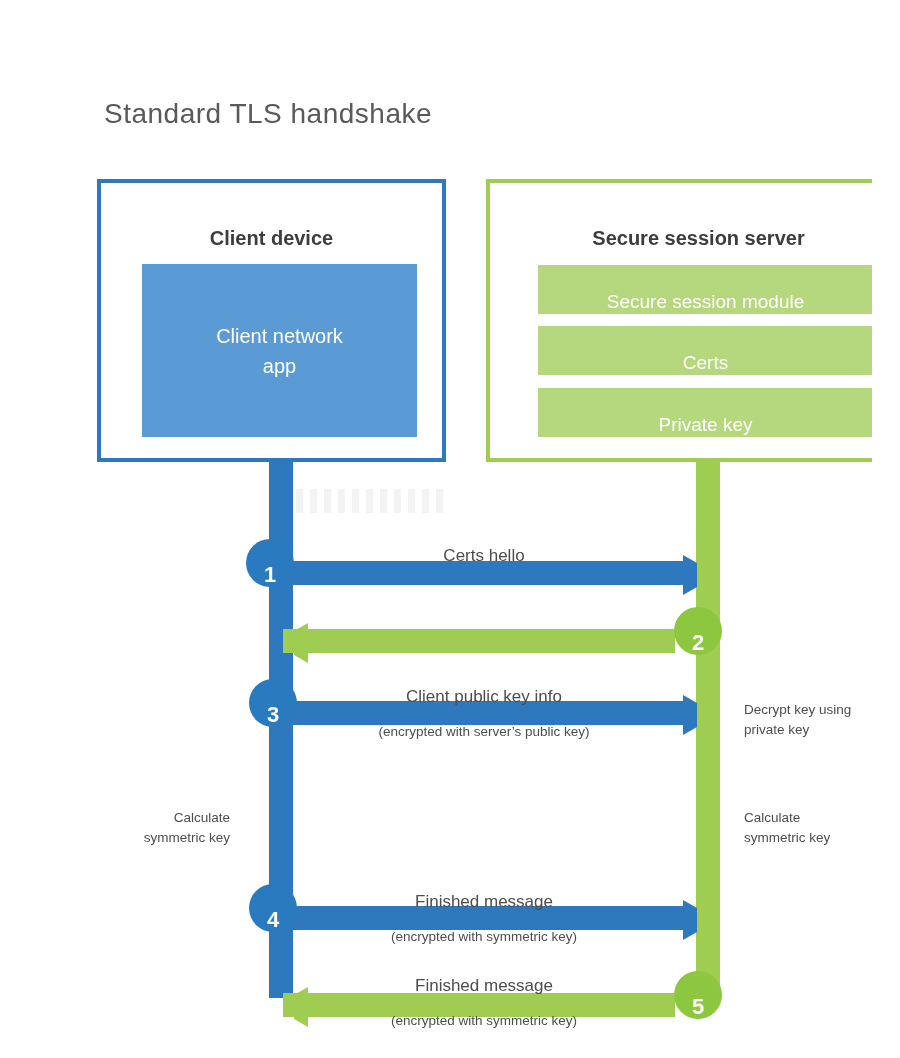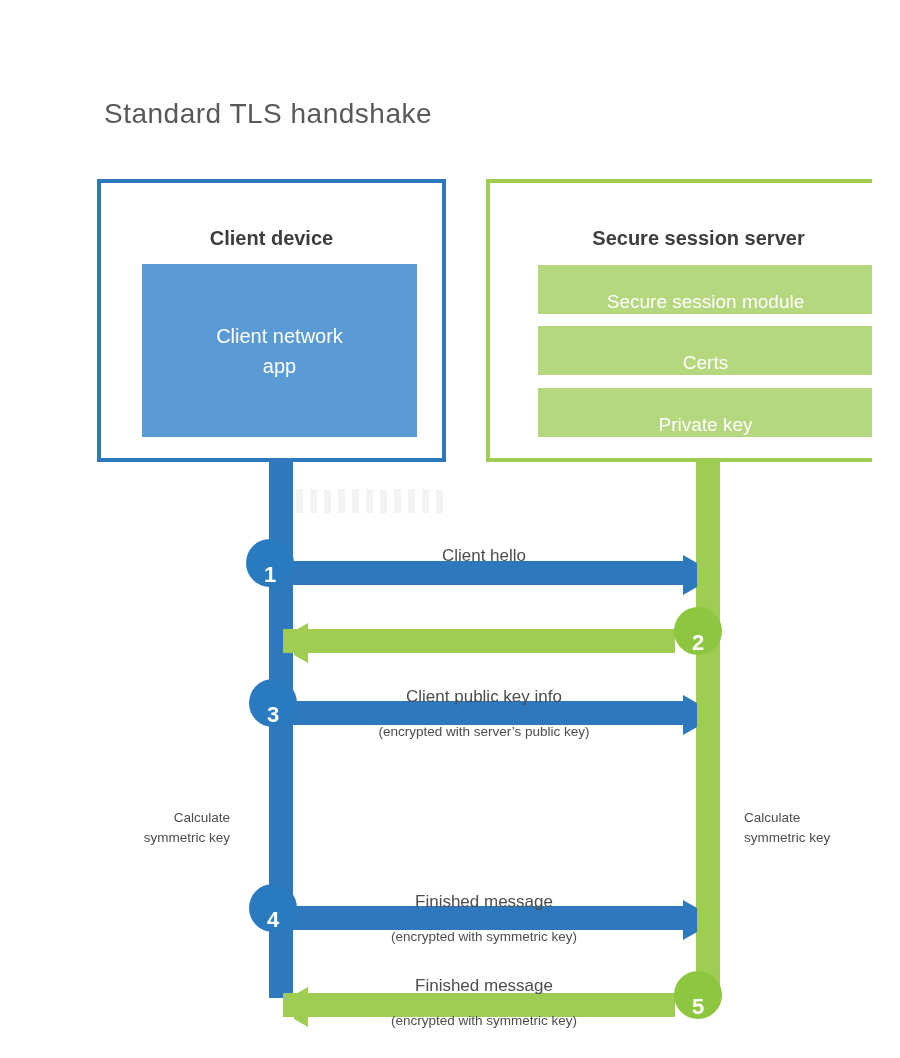--- a/index.html
+++ b/index.html
@@ -109,33 +109,35 @@
     </div>
   </div>
 
   <div class="faint-dashes"></div>
 
   <div class="lifeline blue"></div>
   <div class="lifeline green"></div>
 
   <div class="arrow-line blue" style="left:216px; top:505px; width:412px;"></div>
   <div class="arrow-head right blue" style="left:627px; top:499px;"></div>
-  <div class="msg" style="top:478px;">Client hello</div>
+  <div class="msg" style="top:478px;">Certs hello</div>
   <div class="badge blue" style="left:190px; top:483px;">1</div>
 
   <div class="arrow-line green" style="left:227px; top:573px; width:392px;"></div>
   <div class="arrow-head left green" style="left:214px; top:567px;"></div>
   <div class="badge green" style="left:618px; top:551px;">2</div>
 
   <div class="arrow-line blue" style="left:216px; top:645px; width:412px;"></div>
   <div class="arrow-head right blue" style="left:627px; top:639px;"></div>
   <div class="msg" style="top:619px;">Client public key info</div>
   <div class="msg-sub" style="top:656px;">(encrypted with server’s public key)</div>
   <div class="badge blue" style="left:193px; top:623px;">3</div>
 
+  <div class="note note-decrypt">Decrypt key using
+private key</div>
   <div class="note note-calc-left">Calculate
 symmetric key</div>
   <div class="note note-calc-right">Calculate
 symmetric key</div>
 
   <div class="arrow-line blue" style="left:216px; top:850px; width:412px;"></div>
   <div class="arrow-head right blue" style="left:627px; top:844px;"></div>
   <div class="msg" style="top:824px;">Finished message</div>
   <div class="msg-sub" style="top:861px;">(encrypted with symmetric key)</div>
   <div class="badge blue" style="left:193px; top:828px;">4</div>

